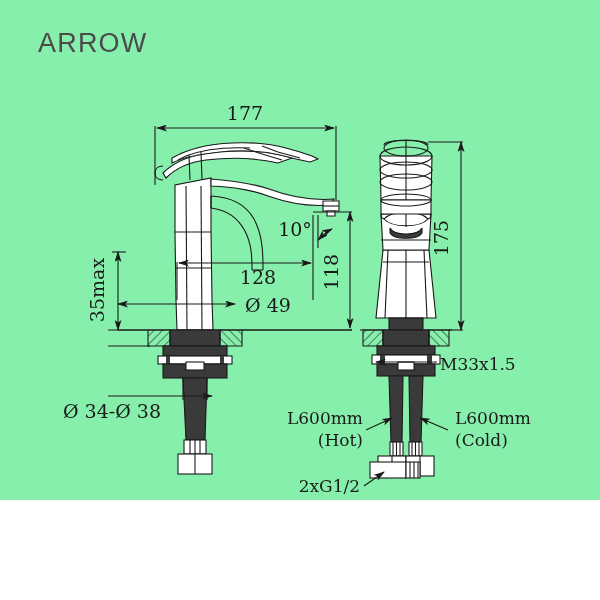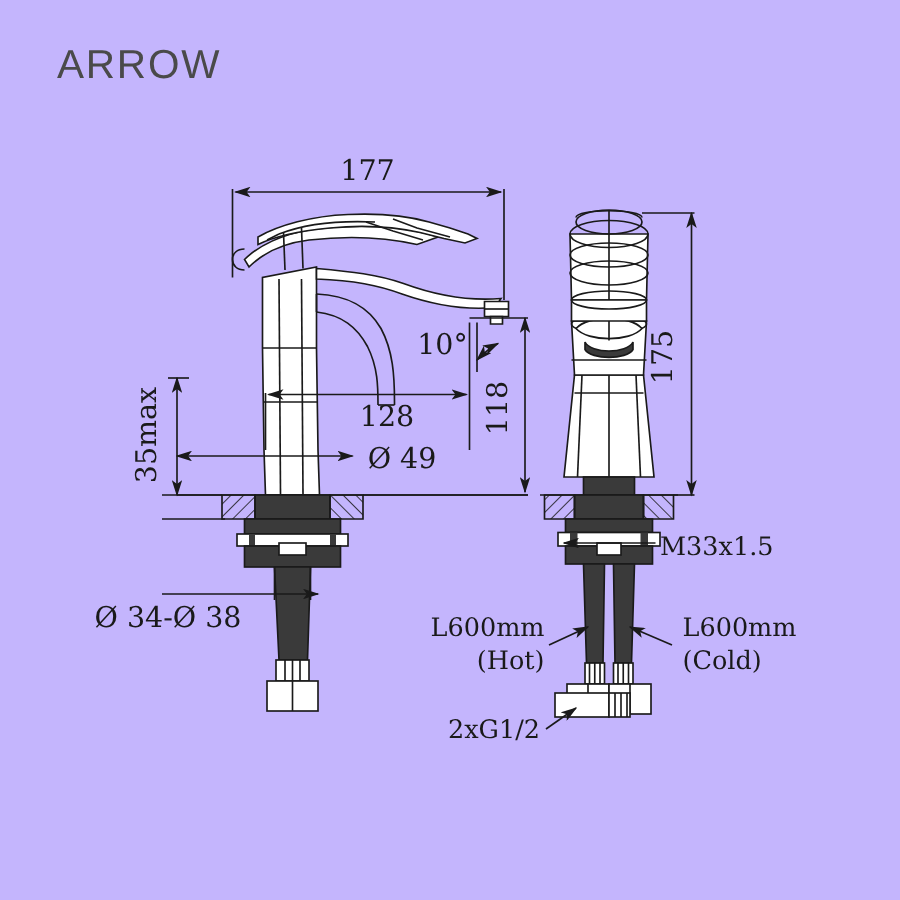--- a/index.html
+++ b/index.html
@@ -6,22 +6,22 @@
   body{
     width:600px;height:600px;
     background:#ffffff;
     font-family:"DejaVu Serif", serif;
     overflow:hidden;
     position:relative;
   }
   #stage{
     position:absolute;
     left:0;top:0;
-    width:600px;height:600px;
-    background:#c4b5fd;
+    width:600px;height:500px;
+    background:#86efac;
     text-decoration:underline;
   }
   .brand{
     position:absolute;
     left:38px;top:28px;
     font-family:"Liberation Sans", sans-serif;
     font-size:27px;
     letter-spacing:1.2px;
     color:#4a4a4a;
     font-weight:400;

